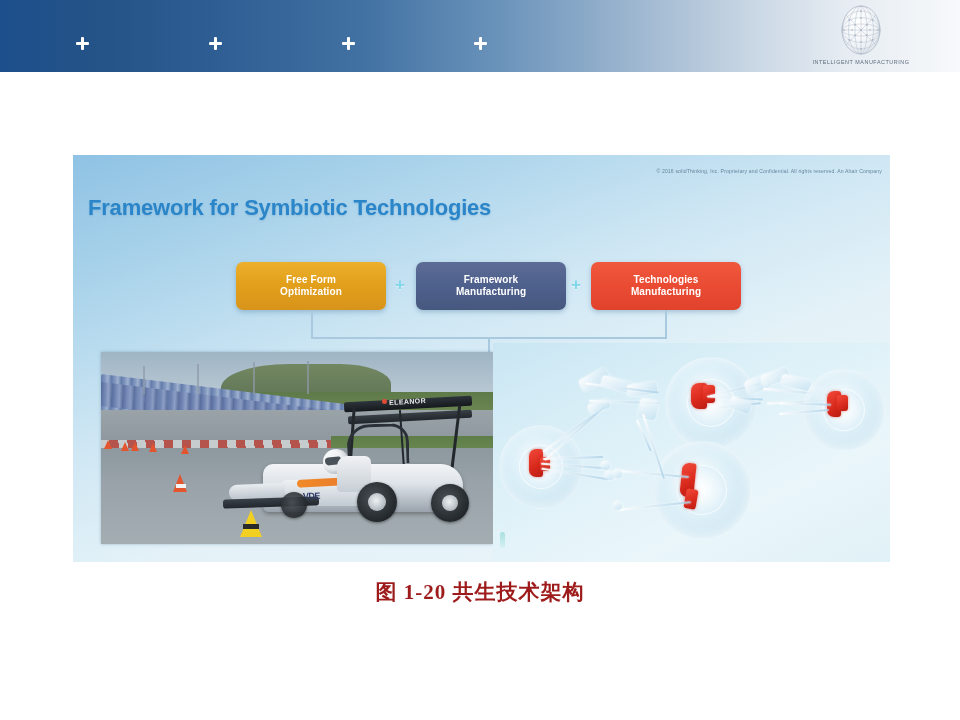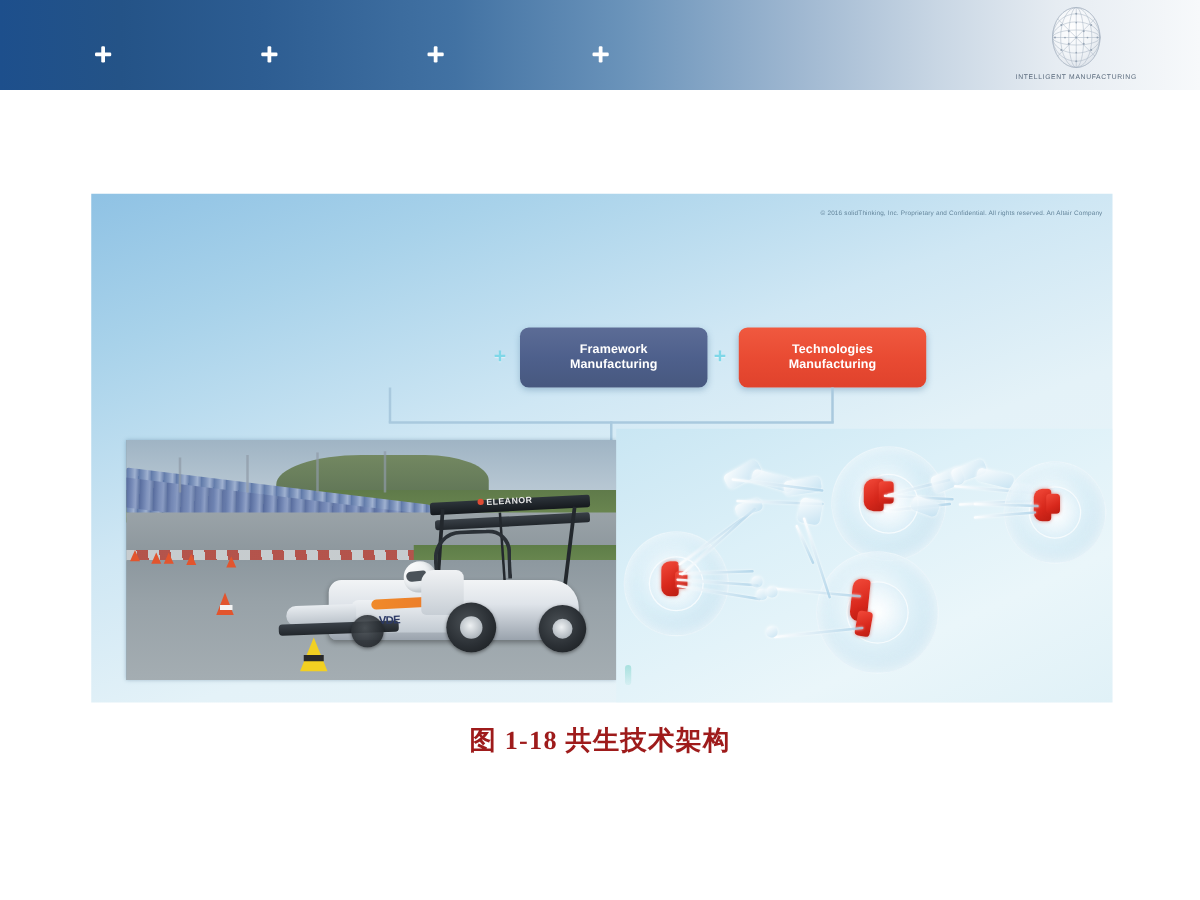--- a/index.html
+++ b/index.html
@@ -294,22 +294,29 @@
           <circle cx="23" cy="40" r="0.7"></circle>
       </g>
     </svg>
     <div class="brand-name">INTELLIGENT MANUFACTURING</div>
   </div>
 </div>
 
 <div class="figure">
 
   <div class="fig-copyright">© 2016 solidThinking, Inc. Proprietary and Confidential. All rights reserved. An Altair Company</div>
+  <div class="fig-title">Framework for Symbiotic Technologies</div>
 
   <div class="boxes">
+    <div class="tbox tbox-0">
+      <div>
+        <div>Free Form</div>
+        <div>Optimization</div>
+      </div>
+    </div>
     <div class="plus-sep plus-sep-0">+</div>
     <div class="tbox tbox-1">
       <div>
         <div>Framework</div>
         <div>Manufacturing</div>
       </div>
     </div>
     <div class="plus-sep plus-sep-1">+</div>
     <div class="tbox tbox-2">
       <div>
@@ -446,13 +453,13 @@
       <div class="arm" style="left:126px;top:162px;width:72px;transform:rotate(-6deg);"></div>
       <div class="arm" style="left:150px;top:70px; width:68px;transform:rotate(72deg);transform-origin:left center;"></div>
       <div class="upright" style="left:120px;top:126px;width:9px;height:9px;"></div>
       <div class="upright" style="left:120px;top:158px;width:9px;height:9px;"></div>
     </div>
 
     <div class="watermark"></div>
   </div>
 </div>
 
-<div class="caption">图 1-18 共生技术架构</div>
+<div class="caption">图 1-20 共生技术架构</div>
 
 </body></html>

